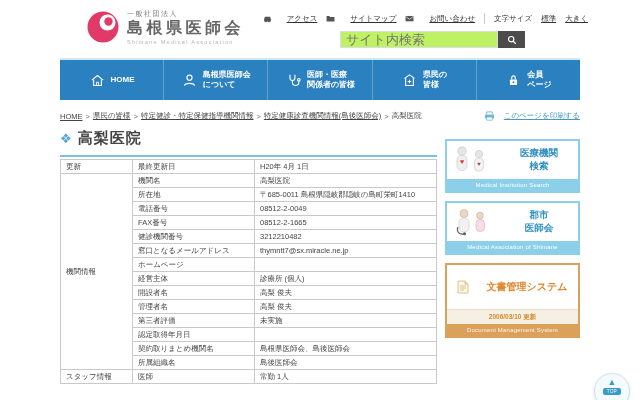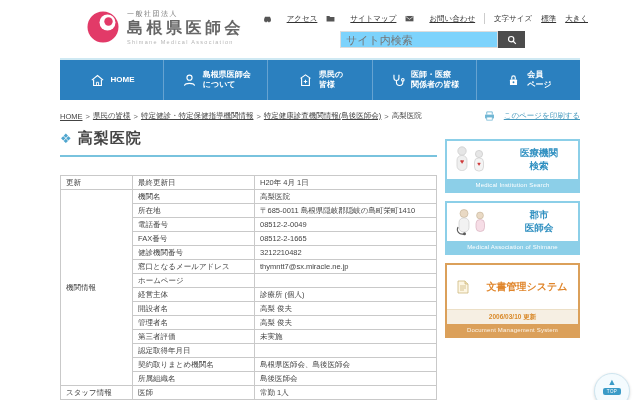--- a/index.html
+++ b/index.html
@@ -18,21 +18,21 @@
   .logo-en { font-size:5.5px; color:#b5b5b5; letter-spacing:1.3px; margin-top:2px; }
 
   .utility { position:absolute; top:13px; right:52px; display:flex; align-items:center; gap:9px; font-size:7.5px; color:#333; }
   .util-link { display:flex; align-items:center; gap:15px; text-decoration:underline; cursor:pointer; }
   .util-link svg { width:9px; height:9px; }
   .util-sep { width:1px; height:11px; background:#ccc; }
   .fs-label { text-decoration:none; cursor:default; }
   .fs-opt { text-decoration:underline; cursor:pointer; }
 
   .searchbar { position:absolute; top:31px; left:340px; display:flex; }
-  .search-input { width:158px; height:17px; background:#7dd3fc; border:1px solid #ddd; font-size:11px; padding:0 5px; color:#555; font-family:inherit; }
+  .search-input { width:158px; height:17px; background:#bef264; border:1px solid #ddd; font-size:13px; padding:0 5px; color:#555; font-family:inherit; }
   .search-btn { width:27px; height:17px; background:#4c4c4c; border:none; display:flex; align-items:center; justify-content:center; cursor:pointer; }
   .search-btn svg { width:10px; height:10px; }
 
   
   .nav { margin:0 60px; height:42px; background:#2b80bf; display:flex; border-top:2px solid #cfe9f3; }
   .nav-item { flex:1; display:flex; align-items:center; justify-content:center; gap:5px; color:#fff; border-left:1px solid rgba(255,255,255,.28); cursor:pointer; padding:0 2px; }
   .nav-item:first-child { border-left:none; }
   .nav-item svg { width:17px; height:17px; flex:none; }
   .nav-label { font-size:8px; font-weight:bold; line-height:1.3; }
 
@@ -45,21 +45,21 @@
   .print-link { display:flex; align-items:center; gap:9px; color:#4699bd; text-decoration:underline; cursor:pointer; white-space:nowrap; }
   .print-link svg { width:11px; height:10px; }
 
   
   .main { margin:8px 60px 0; display:flex; gap:8px; }
   .left-col { width:377px; }
   .title-block { display:flex; align-items:center; gap:6px; padding-bottom:7px; border-bottom:2px solid #79c3de; }
   .diamond { color:#4fa6cf; font-size:13px; line-height:1; }
   .page-title { font-size:15px; font-weight:bold; color:#444; letter-spacing:1px; }
 
-  table.info { width:100%; border-collapse:collapse; margin-top:18px; font-size:7.5px; color:#444; table-layout:fixed; }
+  table.info { width:100%; border-collapse:collapse; margin-top:2px; font-size:7.5px; color:#444; table-layout:fixed; }
   table.info td { border:1px solid #c9c9c9; padding:2px 5px; height:14px; vertical-align:middle; background:#fff; line-height:1.2; overflow:hidden; white-space:nowrap; }
   td.g { width:72px; vertical-align:top; padding-top:4px; }
   td.l { width:122px; }
 
   
   .right-col { width:135px; margin-top:10px; }
   .banner { border:2px solid #8ccfe8; background:#fff; margin-bottom:8px; cursor:pointer; }
   .banner-body { height:38px; display:flex; align-items:center; padding:0 5px; gap:11px; }
   .banner-title { flex:1; text-align:center; color:#2e8fc0; font-weight:bold; font-size:9.5px; line-height:1.35; }
   .banner-strip { background:#8ccfe8; color:#fff; font-size:6px; text-align:center; padding:3px 0; letter-spacing:.2px; }
@@ -143,33 +143,33 @@
   </div>
   <div class="nav-item">
     <svg viewBox="0 0 24 24" fill="none" stroke="#fff" stroke-width="1.6">
         <circle cx="12" cy="8" r="3.6"></circle>
         <path d="M5 19.5c0-4.5 14-4.5 14 0"></path>
       </svg>
     <span class="nav-label"><span>島根県医師会</span><br><span>について</span></span>
   </div>
   <div class="nav-item">
     <svg viewBox="0 0 24 24" fill="none" stroke="#fff" stroke-width="1.6">
+        <path d="M7 4v4.5a3.5 3.5 0 0 0 7 0V4"></path>
+        <path d="M10.5 12v2.5a4.5 4.5 0 0 0 9 0V13"></path>
+        <circle cx="19.5" cy="11" r="1.8"></circle>
+      </svg>
+    <span class="nav-label"><span>医師・医療</span><br><span>関係者の皆様</span></span>
+  </div>
+  <div class="nav-item">
+    <svg viewBox="0 0 24 24" fill="none" stroke="#fff" stroke-width="1.6">
         <path d="M5 9l7-5 7 5"></path>
         <path d="M6.5 8.5V19h11V8.5"></path>
         <path d="M12 11v5M9.5 13.5h5" stroke-width="1.4"></path>
       </svg>
     <span class="nav-label"><span>県民の</span><br><span>皆様</span></span>
-  </div>
-  <div class="nav-item">
-    <svg viewBox="0 0 24 24" fill="none" stroke="#fff" stroke-width="1.6">
-        <path d="M7 4v4.5a3.5 3.5 0 0 0 7 0V4"></path>
-        <path d="M10.5 12v2.5a4.5 4.5 0 0 0 9 0V13"></path>
-        <circle cx="19.5" cy="11" r="1.8"></circle>
-      </svg>
-    <span class="nav-label"><span>医師・医療</span><br><span>関係者の皆様</span></span>
   </div>
   <div class="nav-item">
     <svg viewBox="0 0 24 24">
         <rect x="7" y="10.5" width="10" height="8" rx="1" fill="#fff"></rect>
         <path d="M9.5 10.5V8a2.5 2.5 0 0 1 5 0v2.5" fill="none" stroke="#fff" stroke-width="1.6"></path>
         <circle cx="12" cy="14.5" r="1.3" fill="#2b80bf"></circle>
       </svg>
     <span class="nav-label"><span>会員</span><br><span>ページ</span></span>
   </div>
 </div>

